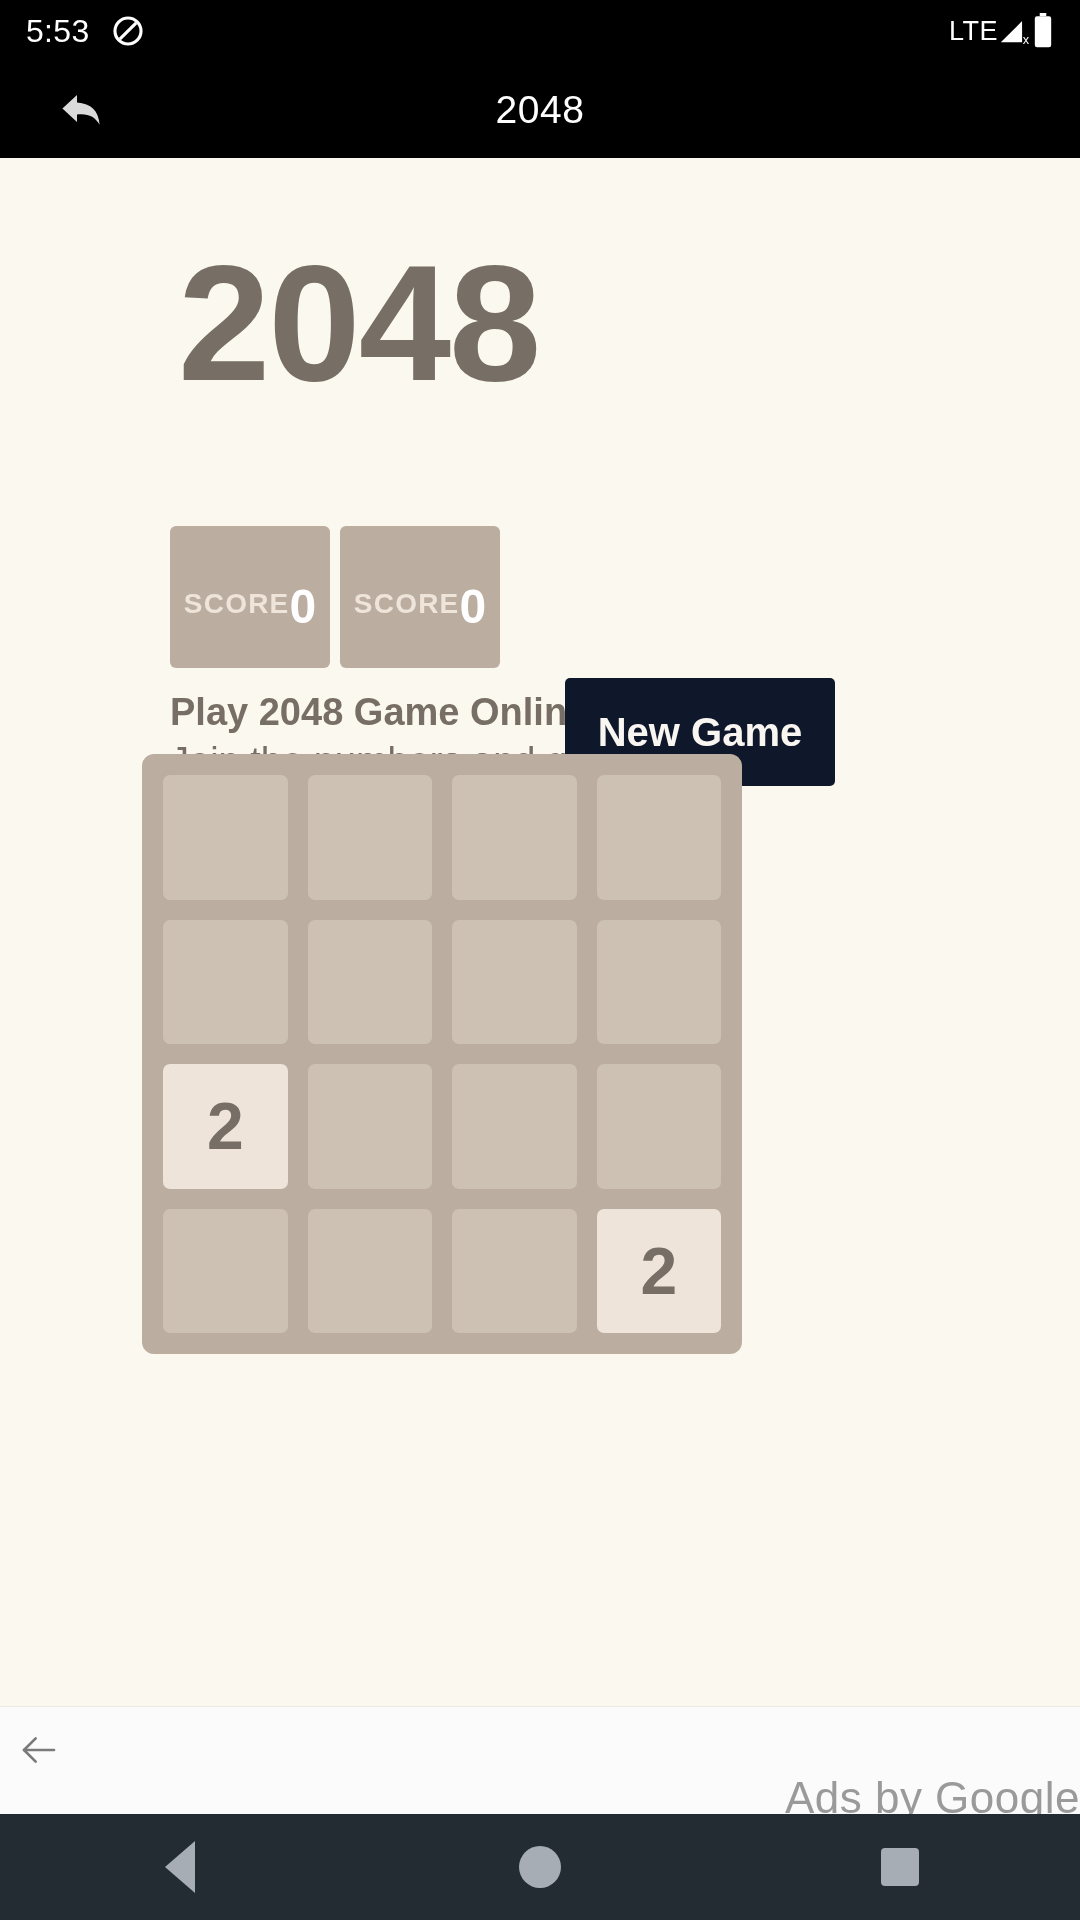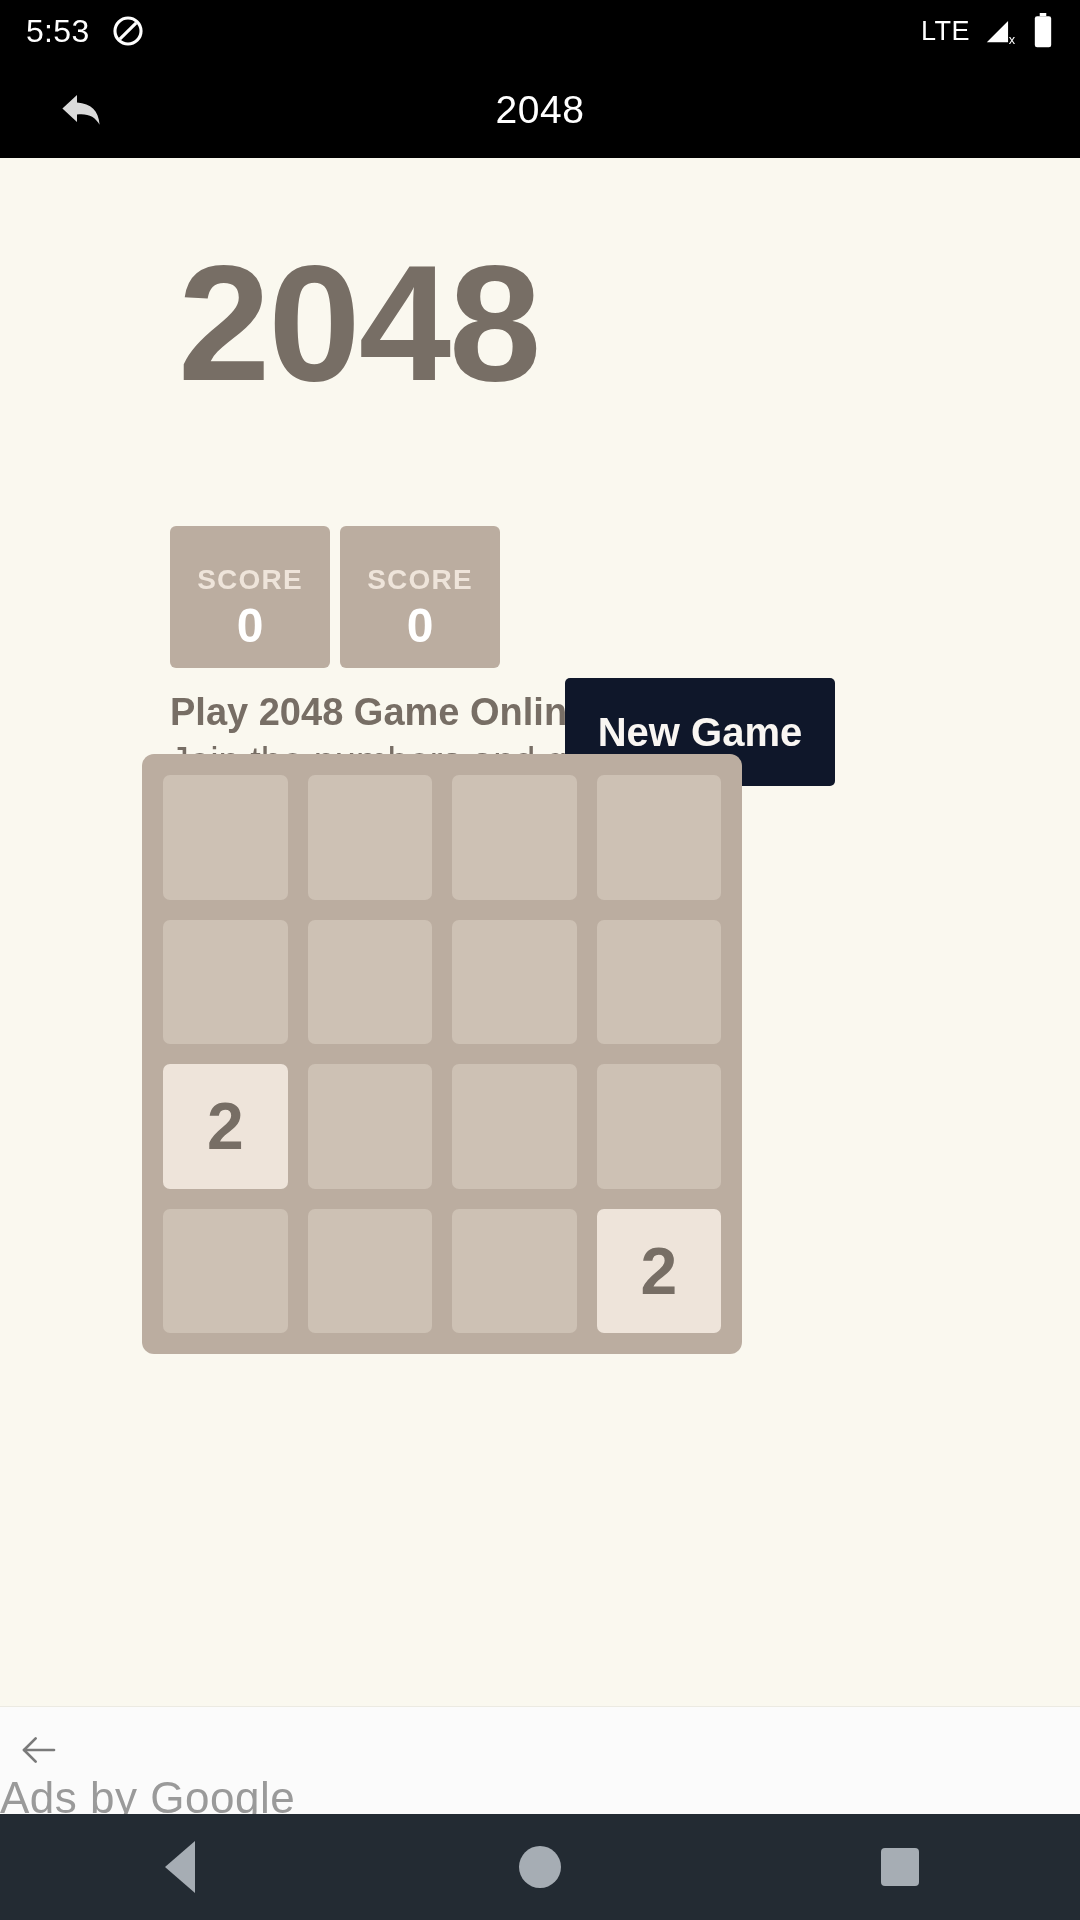--- a/index.html
+++ b/index.html
@@ -12,21 +12,21 @@
   #screen { position:relative; width:1080px; height:1920px; background:#FAF8EF; }
 
   
   .statusbar {
     position:absolute; top:0; left:0; width:1080px; height:62px;
     background:#000; display:flex; align-items:center;
     padding:4px 26px; color:#fff;
   }
   .sb-time { font-size:32px; letter-spacing:0.3px; color:#fff; }
   .sb-left { display:flex; align-items:center; gap:22px; }
-  .sb-right { margin-left:auto; display:flex; align-items:center; gap:14px; }
+  .sb-right { margin-left:auto; display:flex; align-items:center; }
   .sb-lte { font-size:27px; letter-spacing:0.5px; color:#fff; }
   .dnd-icon { width:34px; height:34px; display:block; }
   .sig-icon { width:34px; height:32px; display:block; }
   .bat-icon { width:22px; height:36px; display:block; }
 
   
   .appbar {
     position:absolute; top:62px; left:0; width:1080px; height:96px;
     background:#000; display:flex; align-items:center;
   }
@@ -43,21 +43,21 @@
 
   .big-title {
     position:absolute; left:178px; top:82px;
     font-size:166px; font-weight:bold; color:#776E65;
     letter-spacing:-2px; line-height:1;
   }
   .score-row { position:absolute; left:170px; top:368px;
                display:flex; gap:10px; }
   .score-box {
     width:160px; height:142px; background:#BBADA0; border-radius:6px;
-    display:flex; flex-direction:column; align-items:center;
+    display:flex; flex-direction:row; align-items:center;
     justify-content:center; padding-top:19px;
   }
   .score-label {
     font-size:28px; font-weight:bold; color:#EEE4DA;
     letter-spacing:1.2px; margin-bottom:6px;
   }
   .score-value { font-size:48px; font-weight:bold; color:#fff; line-height:1; }
 
   .below-scores { position:absolute; left:170px; top:530px; width:740px; }
   .tagline {
@@ -92,21 +92,21 @@
   .cell.tile-2 { background:#EEE4DA; color:#776E65; }
 
   
   .adstrip {
     position:absolute; top:1706px; left:0; width:1080px; height:108px;
     background:#FBFBFB; border-top:1px solid #ECEAE2;
   }
   .ad-back { position:absolute; left:12px; top:22px; width:54px; height:46px;
              display:flex; align-items:center; justify-content:center; }
   .ad-label {
-    position:absolute; left:0; top:66px; width:1080px; text-align:left;
+    position:absolute; left:0; top:66px; width:1080px; text-align:right;
     font-size:44px; color:#9A9A9A; letter-spacing:0.5px;
     white-space:nowrap; overflow:hidden;
   }
 
   
   .navbar {
     position:absolute; bottom:0; left:0; width:1080px; height:106px;
     background:#232B33; display:flex; align-items:center;
     justify-content:space-around;
   }

